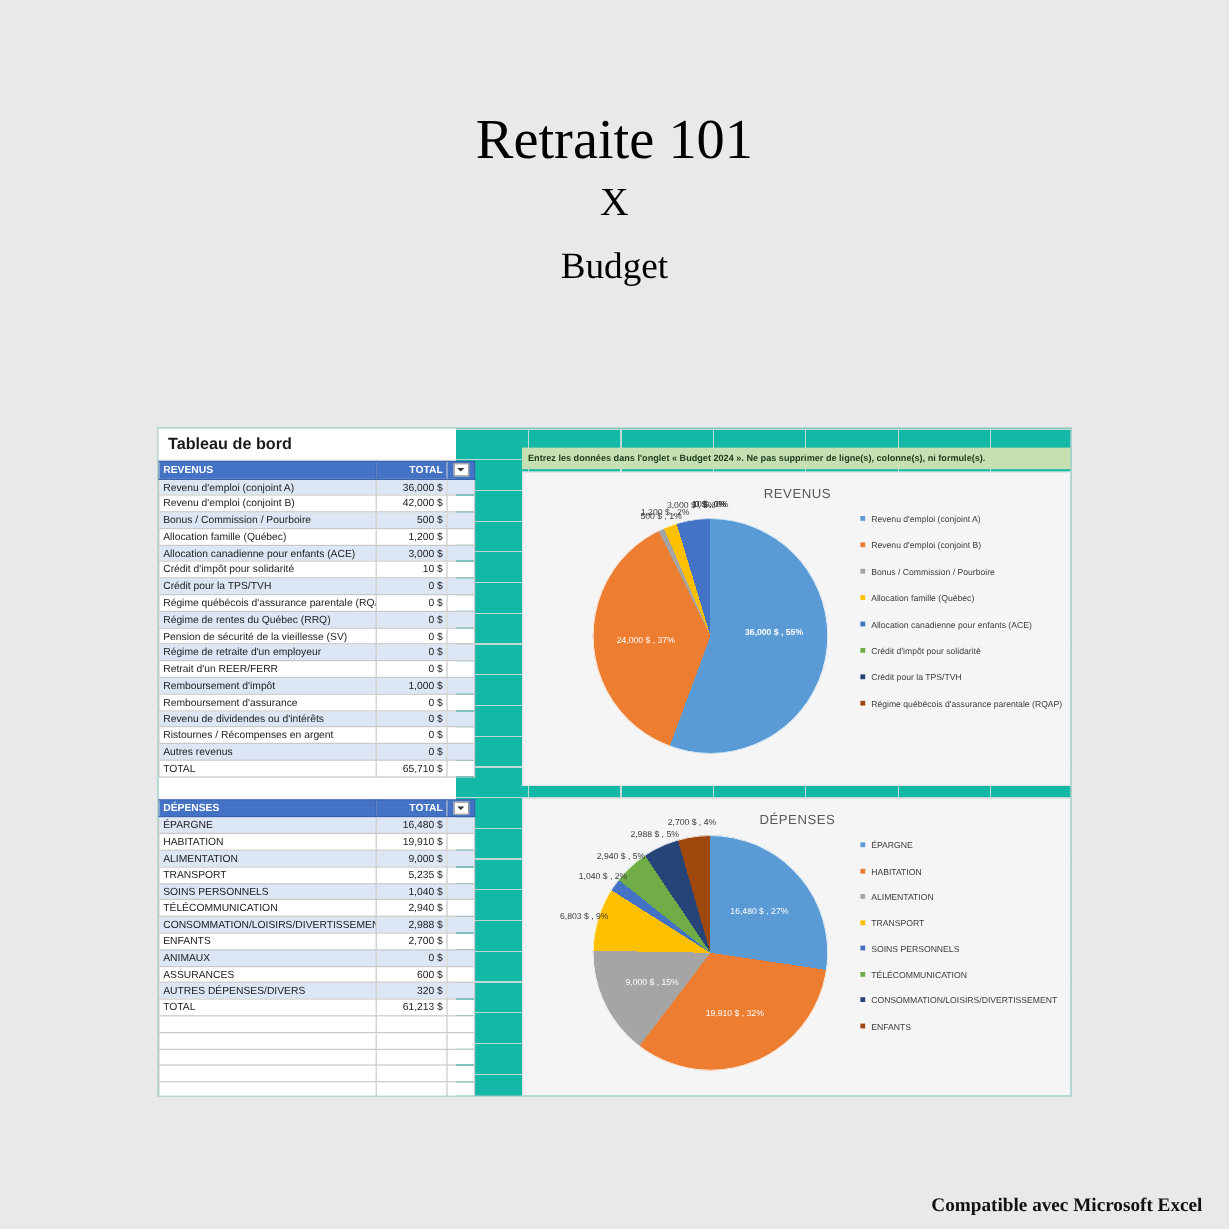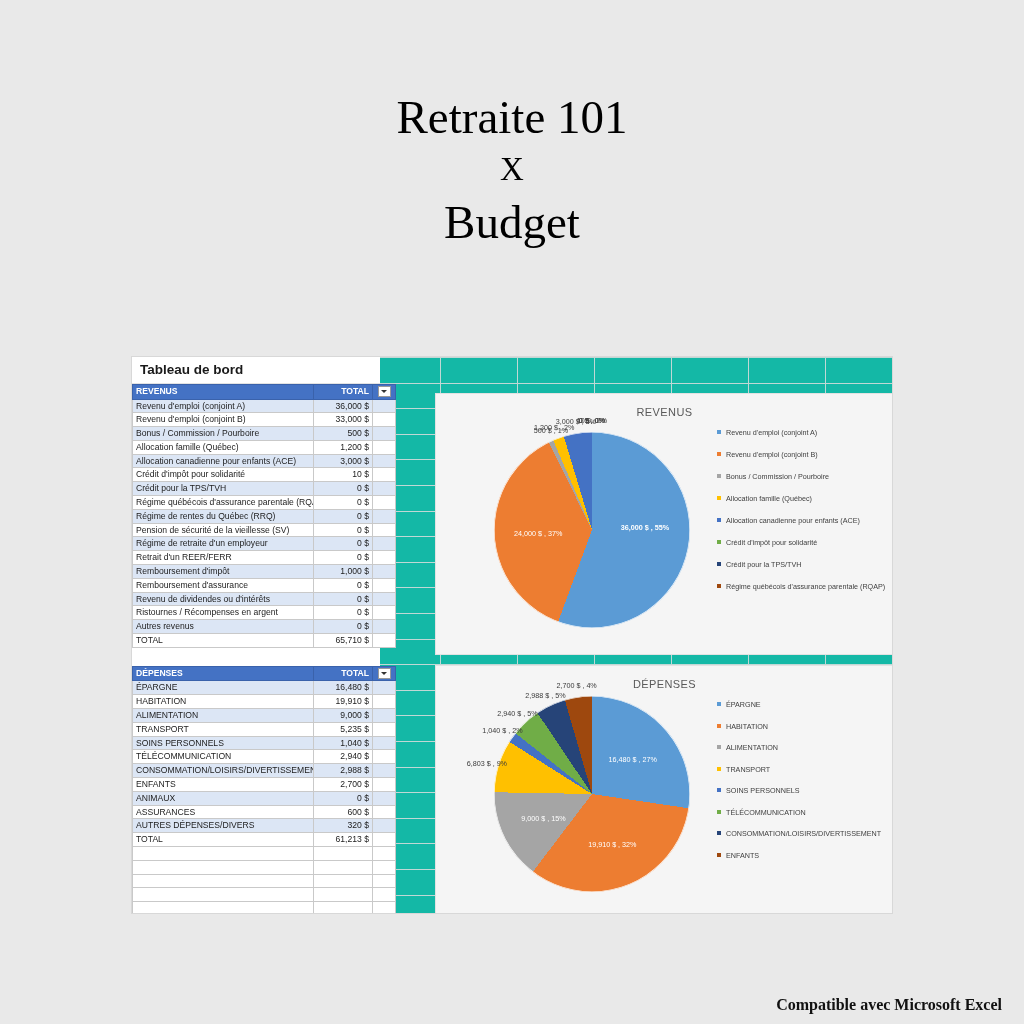--- a/index.html
+++ b/index.html
@@ -21,21 +21,21 @@
     top: 88px;
     left: 0;
     width: 1024px;
     text-align: center;
     font-family: "Liberation Serif", serif;
     font-weight: normal;
     color: #000;
   }
   .title-line1 { font-size: 47px; line-height: 58px; }
   .title-line2 { font-size: 33px; line-height: 47px; }
-  .title-line3 { font-size: 47px; line-height: 58px; }
+  .title-line3 { font-size: 31px; line-height: 58px; }
 
   
   .footer-note {
     position: absolute;
     right: 22px;
     bottom: 10px;
     font-family: "Liberation Serif", serif;
     font-weight: bold;
     font-size: 16px;
     color: #111;
@@ -253,21 +253,21 @@
             <td class="col-total">TOTAL</td>
             <td class="col-filter"><span class="filt"></span></td>
           </tr>
           <tr class="row-alt">
             <td class="col-label">Revenu d'emploi (conjoint A)</td>
             <td class="col-total num">36,000 $</td>
             <td class="col-filter"></td>
           </tr>
           <tr class="row-plain">
             <td class="col-label">Revenu d'emploi (conjoint B)</td>
-            <td class="col-total num">33,000 $</td>
+            <td class="col-total num">42,000 $</td>
             <td class="col-filter"></td>
           </tr>
           <tr class="row-alt">
             <td class="col-label">Bonus / Commission / Pourboire</td>
             <td class="col-total num">500 $</td>
             <td class="col-filter"></td>
           </tr>
           <tr class="row-plain">
             <td class="col-label">Allocation famille (Québec)</td>
             <td class="col-total num">1,200 $</td>
@@ -438,20 +438,21 @@
           <tr class="spacer-rows">
             <td class="col-label"></td>
             <td class="col-total"></td>
             <td class="col-filter"></td>
           </tr>
         </tbody>
     </table>
   </div>
 
   <div class="right-panel">
+    <div class="banner">Entrez les données dans l'onglet « Budget 2024 ». Ne pas supprimer de ligne(s), colonne(s), ni formule(s).</div>
 
     <div class="chart-card" id="chart-revenus">
       <div class="chart-title">REVENUS</div>
       <div class="pie-wrap">
         <div class="pie" id="pie-revenus" style="background: conic-gradient(rgb(91, 155, 213) 0deg, rgb(91, 155, 213) 200.278deg, rgb(237, 125, 49) 200.278deg, rgb(237, 125, 49) 333.797deg, rgb(165, 165, 165) 333.797deg, rgb(165, 165, 165) 336.579deg, rgb(255, 192, 0) 336.579deg, rgb(255, 192, 0) 343.255deg, rgb(68, 114, 196) 343.255deg, rgb(68, 114, 196) 359.944deg, rgb(112, 173, 71) 359.944deg, rgb(112, 173, 71) 360deg, rgb(38, 68, 120) 360deg, rgb(38, 68, 120) 360deg, rgb(158, 72, 14) 360deg, rgb(158, 72, 14) 360deg); box-shadow: rgb(255, 255, 255) 0px 0px 0px 0.6px inset;"></div>
         <div class="pie-labels" id="labels-revenus">
             <span class="pie-label inside" style="left: 151.058px; top: 95px; font-weight: bold;">36,000 $ , 55%</span>
             <span class="pie-label inside" style="left: 44.172px; top: 100.786px;">24,000 $ , 37%</span>
             <span class="pie-label" style="left: 51.9397px; top: -1.62782px; padding-left: 10px;">500 $ , 1%</span>
             <span class="pie-label" style="left: 60.3097px; top: -5.08588px;">1,200 $ , 2%</span>

